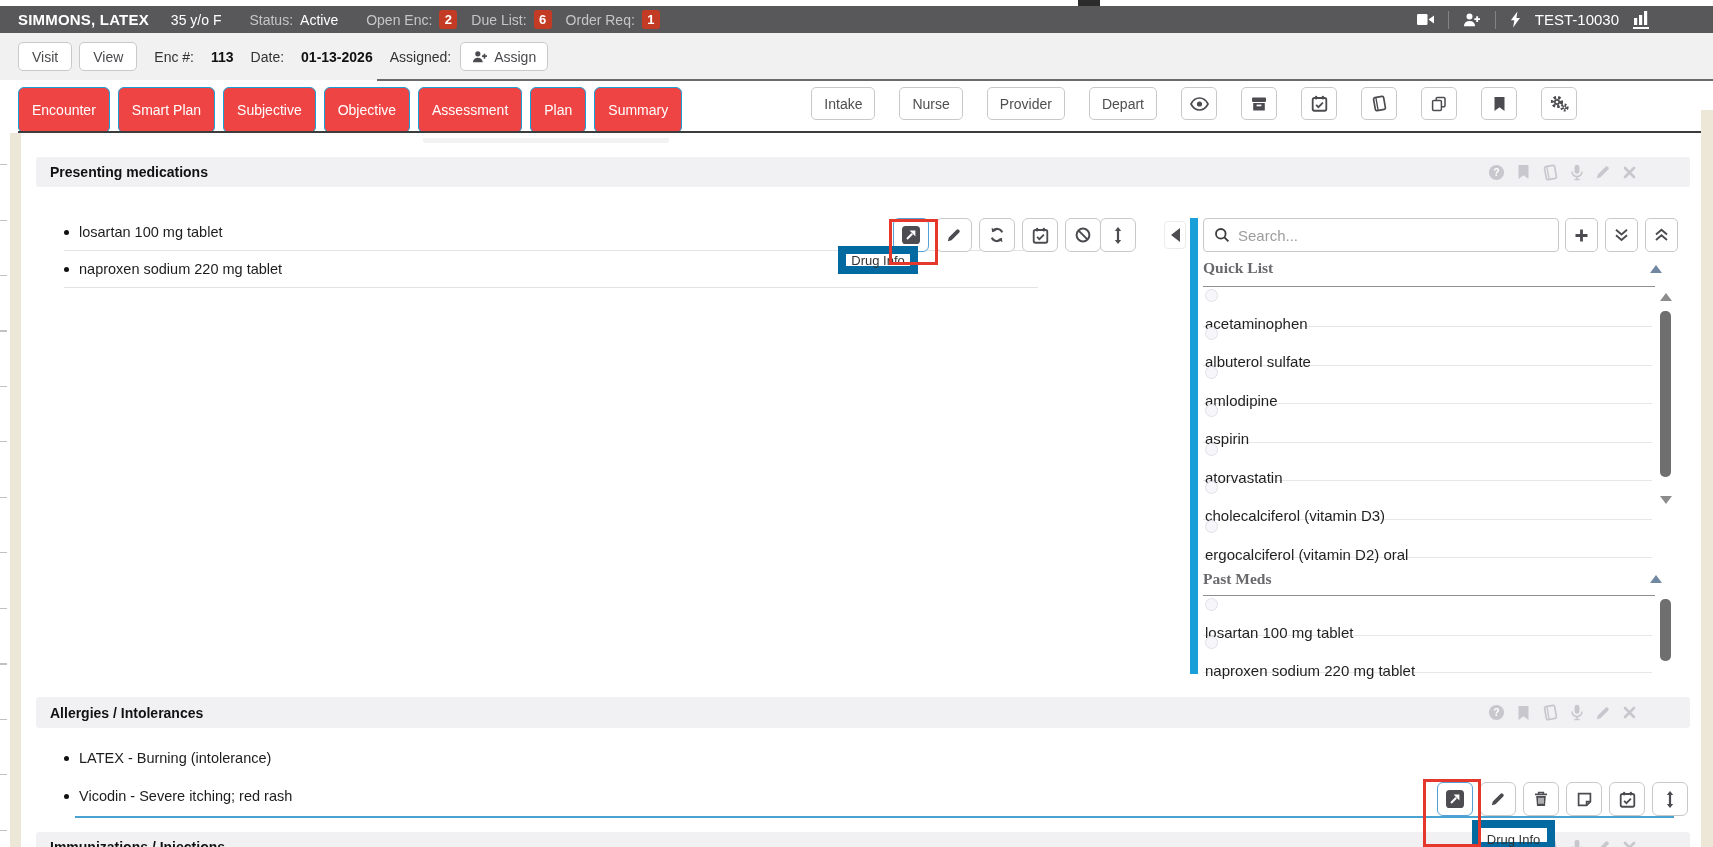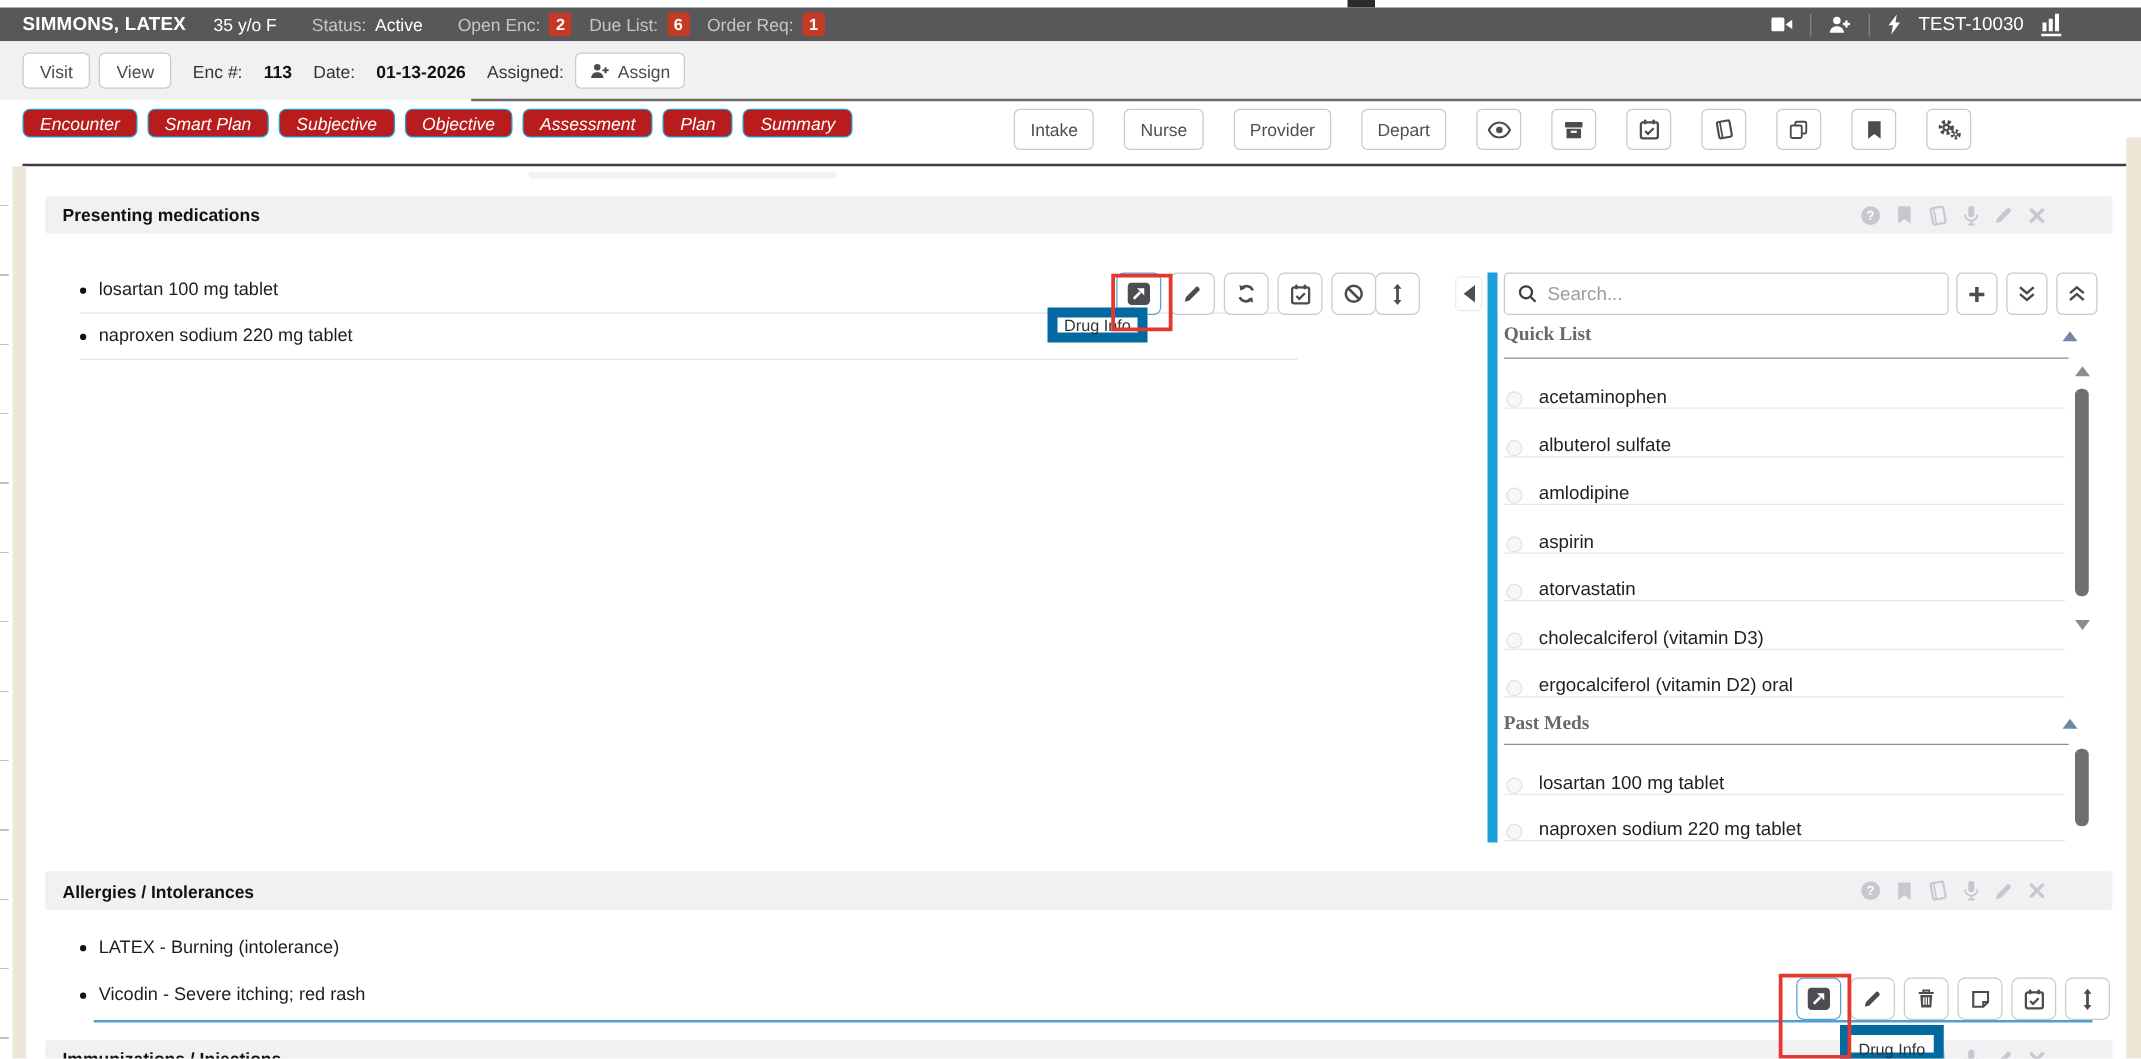--- a/index.html
+++ b/index.html
@@ -27,21 +27,21 @@
 .visit-bar{position:absolute;left:0;top:33px;width:1713px;height:47px;background:#f1f1f1;display:flex;align-items:center;padding-left:18px;font-size:14px;color:#333;}
 .vb-btn{height:29px;padding:0 13px;font-size:14px;background:#fff;}
 .vb-btn + .vb-btn{margin-left:7px;}
 .vb-group{display:flex;align-items:center;gap:17px;margin-left:17px;}
 .vb-value{font-weight:bold;color:#111;}
 .vb-assign{margin-left:9px;gap:6px;height:29px;padding:0 11px;font-size:14px;}
 .visitbar-edge{position:absolute;left:377px;top:79px;width:1336px;height:2px;background:#6a6a6a;}
 
 
 .tabs-left{position:absolute;left:18px;top:87px;display:flex;gap:8px;}
-.tab-btn{height:23px;padding:0 13px;background:#b91c1c;border:1px solid #1a9fd9;border-radius:6px;color:#fff;font-size:14px;font-style:italic;}
+.tab-btn{height:46px;padding:0 13px;background:#ef4444;border:1px solid #1a9fd9;border-radius:6px;color:#fff;font-size:14px;}
 .tabs-right{position:absolute;top:87px;right:136px;display:flex;gap:24px;align-items:center;}
 .stage-btn{height:33px;padding:0 12px;font-size:14px;color:#4f4f52;}
 .icon-btn{width:36px;height:33px;color:#4c4c50;}
 .content-line{position:absolute;left:18px;top:131px;width:1683px;height:2px;background:#3c3c3c;}
 .remnant{position:absolute;left:423px;top:138px;width:246px;height:5px;background:#f2f2f2;border-radius:0 0 3px 3px;}
 
 
 .beige-left{position:absolute;left:10px;top:133px;width:11px;height:714px;background:#ece7d6;}
 .beige-right{position:absolute;left:1701px;top:110px;width:12px;height:737px;background:#ece7d6;}
 .left-ticks{position:absolute;left:0;top:164px;width:7px;height:672px;background:repeating-linear-gradient(to bottom,#c2c2c2 0 1px,transparent 1px 55.5px);}
@@ -67,21 +67,21 @@
 .collapse-btn{position:absolute;left:1164px;top:221px;width:22px;height:28px;border:1px solid #ececec;border-radius:4px;background:#fff;display:flex;align-items:center;justify-content:center;}
 .tri-left{width:0;height:0;border-top:7px solid transparent;border-bottom:7px solid transparent;border-right:9px solid #4e4e52;}
 .blue-bar{position:absolute;left:1190px;top:218px;width:8px;height:456px;background:#1a9fd9;}
 .search-box{position:absolute;left:1203px;top:218px;width:356px;height:34px;border:1px solid #c9c9c9;border-radius:4px;background:#fff;display:flex;align-items:center;padding:0 10px;gap:8px;color:#3c3c3e;}
 .search-box input{border:none;outline:none;flex:1;font-size:15px;font-family:inherit;color:#333;background:transparent;}
 .search-box input::placeholder{color:#9d9d9d;}
 .panel-btn{position:absolute;top:218px;width:33px;height:34px;color:#4c4c50;}
 .panel-title{position:absolute;left:1203px;font-size:15.5px;font-weight:bold;color:#69696d;font-family:Liberation Serif, serif;}
 .panel-rule{position:absolute;left:1203px;width:452px;height:1px;background:#8f8f8f;}
 .tri-up-blue{position:absolute;width:0;height:0;border-left:6px solid transparent;border-right:6px solid transparent;border-bottom:8px solid #7188a3;}
-.ql-row{position:absolute;left:1203px;width:449px;height:38.5px;border-bottom:1px solid #e7e7e7;display:flex;align-items:flex-end;gap:13px;font-size:15px;color:#1f1f1f;padding-left:2px;}
+.ql-row{position:absolute;left:1203px;width:449px;height:38.5px;border-bottom:1px solid #e7e7e7;display:flex;align-items:flex-start;gap:13px;font-size:15px;color:#1f1f1f;padding-left:2px;flex-direction:column;}
 .pm-row{height:37.5px;}
 .qcircle{width:13px;height:13px;border-radius:50%;border:1.5px solid #e0e0e8;background:#f7f7fb;flex:none;}
 .sb-tri-up{position:absolute;width:0;height:0;border-left:6px solid transparent;border-right:6px solid transparent;border-bottom:8px solid #8c8c8c;}
 .sb-tri-down{position:absolute;width:0;height:0;border-left:6px solid transparent;border-right:6px solid transparent;border-top:8px solid #8c8c8c;}
 .sb-thumb{position:absolute;width:11px;border-radius:5px;background:#6f6f6f;}
 
 
 .bottom-bar{top:832px;}
 </style>
 </head>

